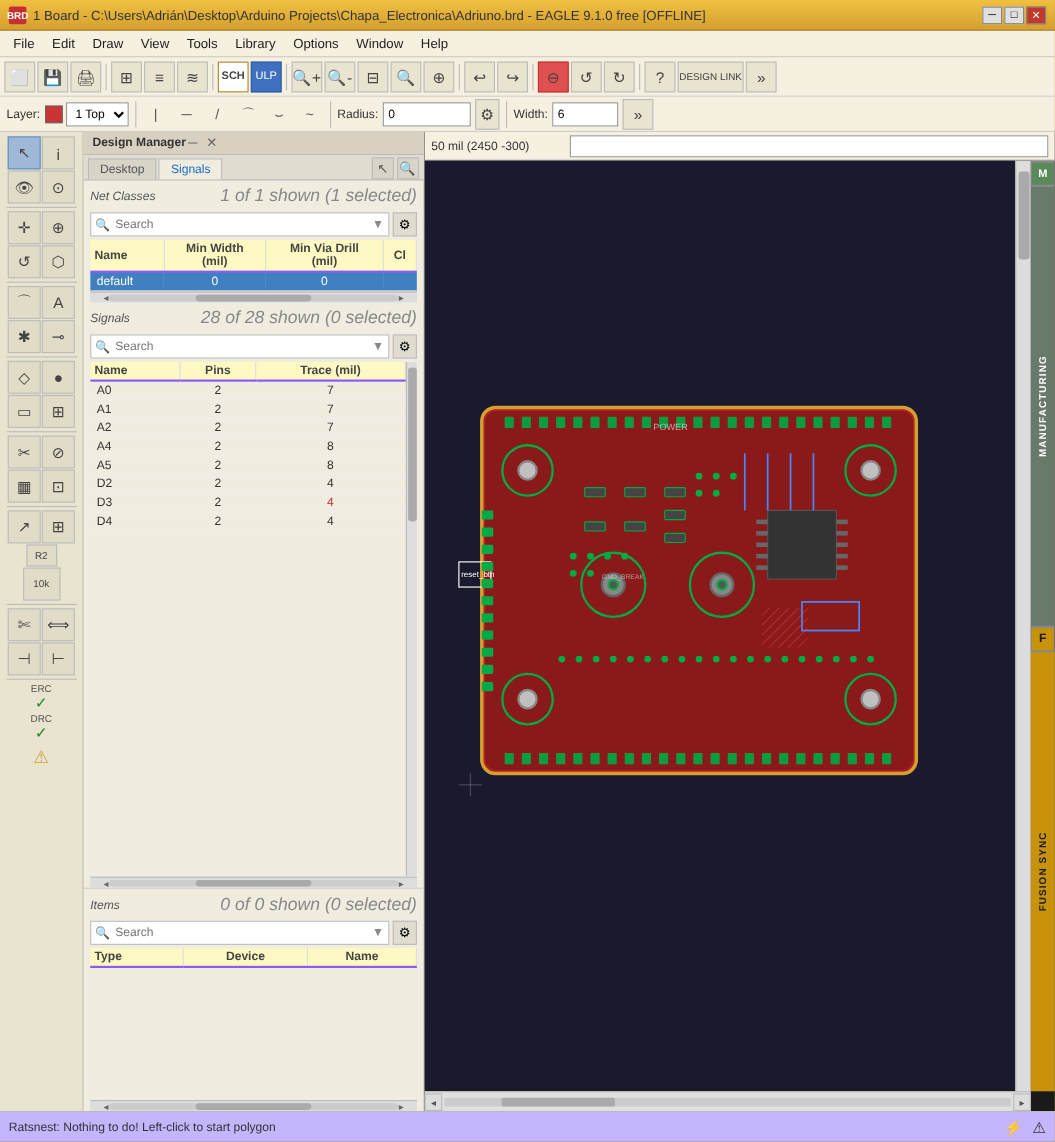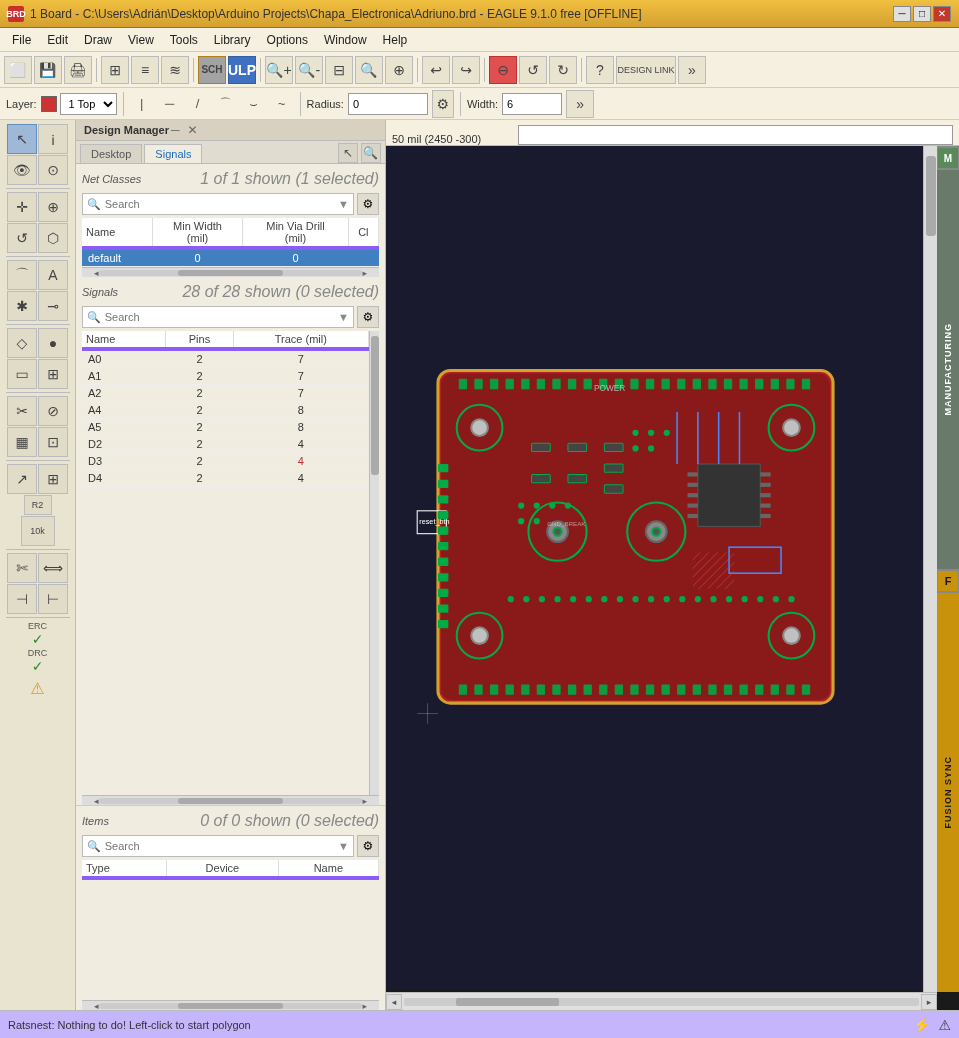--- a/index.html
+++ b/index.html
@@ -56,21 +56,21 @@
     .tb-btn {
       width: 28px; height: 28px;
       background: #e8e4d0;
       border: 1px solid #bbb;
       display: flex; align-items: center; justify-content: center;
       cursor: pointer; font-size: 14px; color: #444;
     }
     .tb-sep { width: 1px; height: 24px; background: #bbb; margin: 0 2px; }
     .tb-btn-red { background: #e05050; border: 1px solid #c03030; }
     .tb-btn-blue { background: #4070c0; border: 1px solid #3060a0; color: white; }
-    .tb-btn-yellow { background: #a3a3a3; border: 1px solid #b08020; }
+    .tb-btn-yellow { background: #ffffff; border: 1px solid #b08020; }
 
     
     #toolbar2 {
       background: #f5f0e0;
       height: 32px;
       display: flex;
       align-items: center;
       padding: 2px 6px;
       border-bottom: 1px solid #ccc;
       gap: 4px;
@@ -209,22 +209,22 @@
     }
     .dm-settings-btn {
       width: 22px; height: 22px; border: 1px solid #bbb; background: #e0dcd0;
       display: flex; align-items: center; justify-content: center;
       cursor: pointer; font-size: 12px;
     }
 
     
     .dm-table { width: 100%; border-collapse: collapse; font-size: 11px; }
     .dm-table th {
-      background: #ffffff; border-bottom: 4px solid #8b5cf6;
-      padding: 2px 4px; text-align: center; color: #444; font-weight: normal;
+      background: #fef9c3; border-bottom: 2px solid #8b5cf6;
+      padding: 2px 4px; text-align: center; color: #444; font-weight: bold;
       border-right: 1px solid #ddd;
     }
     .dm-table th:first-child { text-align: left; }
     .dm-table td {
       padding: 2px 6px; border-bottom: 1px solid #eee;
       text-align: center; color: #333;
     }
     .dm-table td:first-child { text-align: left; }
     .dm-table tr.selected td { background: #4080c0; color: white; }
 
@@ -255,21 +255,21 @@
       flex: 1;
       background: #1a1a1a;
       position: relative;
       overflow: hidden;
     }
     #canvas-toolbar {
       position: absolute; top: 0; left: 0; right: 0;
       height: 26px;
       background: #f5f0e0;
       border-bottom: 1px solid #bbb;
-      display: flex; align-items: flex-end; padding: 0 6px; gap: 6px;
+      display: flex; align-items: center; padding: 0 6px; gap: 6px;
     }
     .coord-display {
       font-size: 11px; color: #333; min-width: 120px;
     }
     .canvas-input {
       flex: 1; height: 20px; border: 1px solid #999;
       background: white; font-size: 11px; padding: 0 4px;
     }
 
     
@@ -327,21 +327,21 @@
 <div id="toolbar1">
   <div class="tb-btn">⬜</div>
   <div class="tb-btn">💾</div>
   <div class="tb-btn">🖨</div>
   <div class="tb-sep"></div>
   <div class="tb-btn">⊞</div>
   <div class="tb-btn">≡</div>
   <div class="tb-btn">≋</div>
   <div class="tb-sep"></div>
   <div class="tb-btn tb-btn-yellow" style="font-size:10px;font-weight:bold;">SCH</div>
-  <div class="tb-btn tb-btn-blue" style="font-size:14px;font-weight:bold;">ULP</div>
+  <div class="tb-btn tb-btn-blue" style="font-size:10px;font-weight:normal;">ULP</div>
   <div class="tb-sep"></div>
   <div class="tb-btn">🔍+</div>
   <div class="tb-btn">🔍-</div>
   <div class="tb-btn">⊟</div>
   <div class="tb-btn">🔍</div>
   <div class="tb-btn">⊕</div>
   <div class="tb-sep"></div>
   <div class="tb-btn">↩</div>
   <div class="tb-btn">↪</div>
   <div class="tb-sep"></div>

